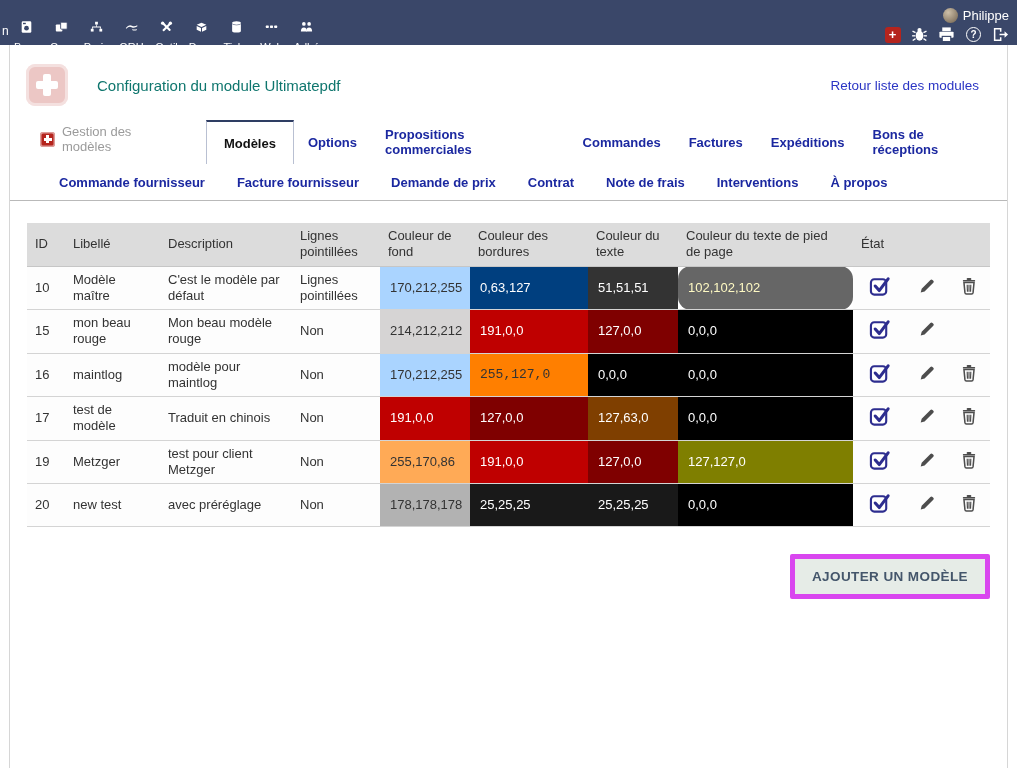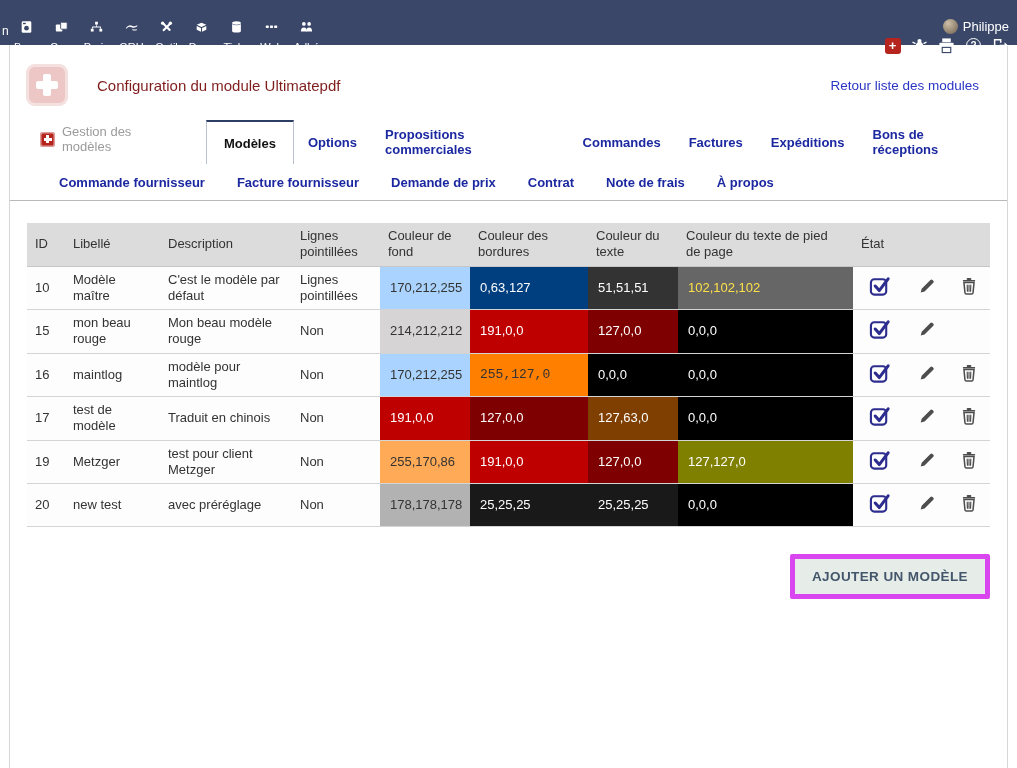--- a/index.html
+++ b/index.html
@@ -6,21 +6,21 @@
   html,body { width:1017px; height:768px; background:#fff; overflow:hidden;
               font-family:"Liberation Sans", sans-serif; }
 
   
   .navbar { height:45px; background:#3a4769; display:flex; justify-content:space-between; color:#fff; }
   .nav-left { display:flex; align-items:flex-start; padding-left:2px; }
   .nav-clip { width:7px; overflow:hidden; font-size:12px; padding-top:24px; color:#fff; }
   .nav-item { width:35px; text-align:center; padding-top:20px; cursor:pointer; }
   .nav-item svg { width:15px; height:14px; display:inline-block; }
   .nav-label { display:block; font-size:11px; margin-top:3px; white-space:nowrap; overflow:hidden; }
-  .nav-right { padding-right:8px; padding-top:19px; text-align:center; }
+  .nav-right { padding-right:8px; padding-top:8px; text-align:center; }
   .user-row { display:flex; justify-content:flex-end; align-items:center; gap:5px; font-size:13px; }
   .avatar { width:15px; height:15px; border-radius:50%;
             background:radial-gradient(circle at 35% 30%, #cdbfa8, #6e5f4d); display:inline-block; }
   .nav-actions { display:flex; justify-content:flex-end; align-items:center; gap:10px; margin-top:3px; }
   .nav-actions .aicon { width:17px; height:17px; display:grid; place-items:center; cursor:pointer; }
   .red-badge { background:#b5241d; border-radius:3px; color:#fff; font-weight:bold;
                width:16px; height:16px; display:grid; place-items:center; font-size:13px; line-height:1; }
   .help-circ { width:15px; height:15px; border:1.6px solid #fff; border-radius:50%;
                font-size:10px; font-weight:bold; display:grid; place-items:center; }
 
@@ -28,21 +28,21 @@
   .content { margin:0 9px; border-left:1px solid #d6d6d6; border-right:1px solid #d6d6d6;
              min-height:723px; background:#fff; }
 
   
   .page-header { display:flex; align-items:center; padding:19px 28px 14px 16px; }
   .logo-cross { width:42px; height:42px; background:#ecc7c5; border-radius:9px; position:relative;
                 box-shadow: inset 0 0 0 3px rgba(255,255,255,0.45); flex:0 0 auto; }
   .logo-cross::before, .logo-cross::after { content:""; position:absolute; background:#fff; border-radius:2px; }
   .logo-cross::before { width:22px; height:8px; left:10px; top:17px; }
   .logo-cross::after  { width:8px; height:22px; left:17px; top:10px; }
-  .page-title { margin-left:29px; font-size:15px; color:#7f1d1d; }
+  .page-title { margin-left:29px; font-size:15px; color:#0f766e; }
   .back-link { margin-left:auto; font-size:13.5px; color:#2b35c4; text-decoration:none; cursor:pointer; }
 
   
   .tabs-row1 { display:flex; align-items:stretch; padding-left:30px; height:44px; }
   .group-label { display:flex; align-items:center; gap:7px; color:#9b9b9b; font-size:13px;
                  margin-right:22px; padding-bottom:6px; }
   .mini-cross { width:15px; height:15px; background:#b5241d; border-radius:3px; position:relative;
                 box-shadow: inset 0 0 0 1.5px rgba(255,255,255,0.55); flex:0 0 auto; }
   .mini-cross::before, .mini-cross::after { content:""; position:absolute; background:#fff; }
   .mini-cross::before { width:8px; height:3px; left:3.5px; top:6px; }
@@ -219,20 +219,21 @@
     <a class="tab">Expéditions</a>
     <a class="tab">Bons de réceptions</a>
   </div>
 
   <div class="tabs-row2">
     <a class="tab">Commande fournisseur</a>
     <a class="tab">Facture fournisseur</a>
     <a class="tab">Demande de prix</a>
     <a class="tab">Contrat</a>
     <a class="tab">Note de frais</a>
+    <a class="tab">Interventions</a>
     <a class="tab">À propos</a>
   </div>
 
   <div class="table-wrap">
     <table>
       <colgroup>
         <col style="width:38px">
           <col style="width:95px">
           <col style="width:132px">
           <col style="width:88px">
@@ -261,21 +262,21 @@
       </thead>
       <tbody>
           <tr>
             <td>10</td>
             <td>Modèle maître</td>
             <td>C'est le modèle par défaut</td>
             <td>Lignes pointillées</td>
             <td class="colorcell" style="background: rgb(170, 212, 255); color: rgb(51, 51, 51);">170,212,255</td>
             <td class="colorcell" style="background: rgb(0, 63, 127); color: rgb(255, 255, 255);">0,63,127</td>
             <td class="colorcell" style="background: rgb(51, 51, 51); color: rgb(255, 255, 255);">51,51,51</td>
-            <td class="colorcell" style="background: rgb(102, 102, 102); color: #fde047;">102,102,102</td>
+            <td class="colorcell" style="background: rgb(102, 102, 102); color: #fef9c3; border-radius: 13px;">102,102,102</td>
             <td class="iconcell"><span class="ck"><svg viewBox="0 0 23 23">
                   <rect x="2" y="4.5" width="16" height="16" rx="3.5" fill="#fff" stroke="#2d2d8f" stroke-width="2.2"></rect>
                   <path d="M6.5 11.5 l4.2 4.8 L20 4" fill="none" stroke="#2d2d8f" stroke-width="3.2" stroke-linecap="round" stroke-linejoin="round"></path>
                 </svg></span></td>
             <td class="iconcell"><span class="pencil-btn"><svg viewBox="0 0 20 20" fill="#4d4d4d">
                   <path d="M3 17.2 l1.1-4.2 L13.8 3.3 a1.6 1.6 0 0 1 2.3 0 l0.9 0.9 a1.6 1.6 0 0 1 0 2.3 L7.3 16.2 Z"></path>
                 </svg></span></td>
             <td class="iconcell"><span class="trash-btn"><svg viewBox="0 0 20 20">
                   <path d="M4.4 6.2 h11.2 l-1.1 11.2 a1.6 1.6 0 0 1 -1.6 1.4 H7.1 a1.6 1.6 0 0 1 -1.6 -1.4 Z" fill="none" stroke="#4d4d4d" stroke-width="1.7"></path>
                   <g stroke="#4d4d4d" stroke-width="1.3">

